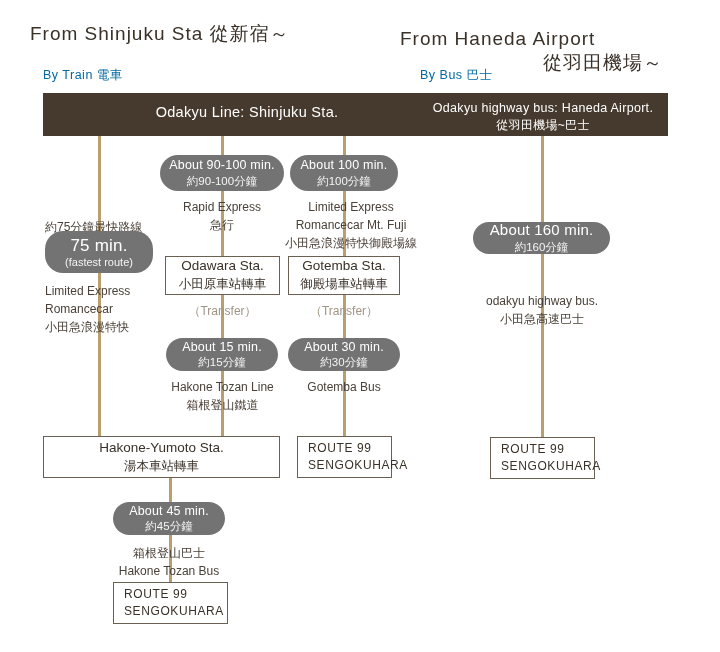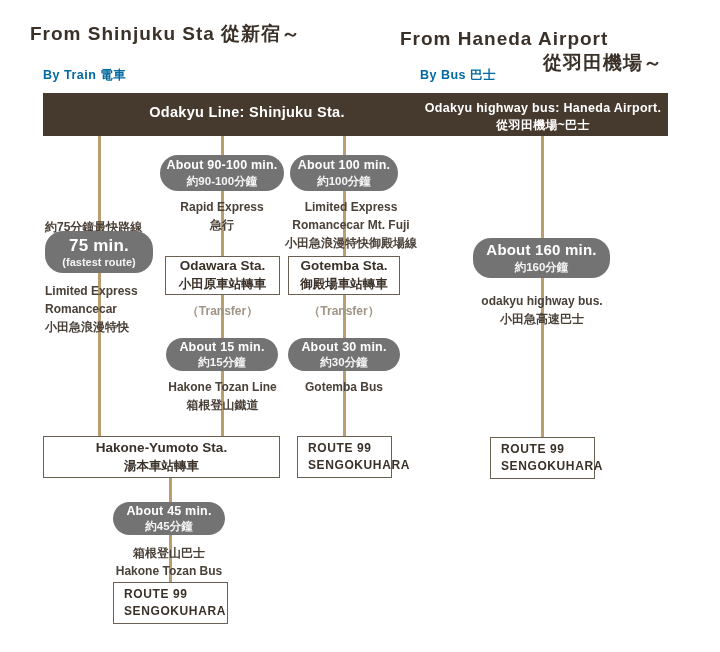--- a/index.html
+++ b/index.html
@@ -13,21 +13,21 @@
     font-family: "Liberation Sans", sans-serif;
     color: #3c3228;
     position: relative;
     overflow: hidden;
   }
   .canvas {
     position: relative;
     width: 720px;
     height: 652px;
   }
-  .abs { position: absolute; font-weight: bold; }
+  .abs { position: absolute; }
 
   
   .head-main {
     font-size: 19px;
     letter-spacing: 1px;
     color: #3a3128;
     white-space: nowrap;
   }
   .head-sub {
     font-size: 19px;
@@ -217,21 +217,21 @@
   <div class="abs obox left" style="left:297px; top:436px; width:95px; height:42px;">
     <div class="b1">ROUTE 99</div>
     <div class="b2">SENGOKUHARA</div>
   </div>
 
   <div class="abs obox left" style="left:490px; top:437px; width:105px; height:42px;">
     <div class="b1">ROUTE 99</div>
     <div class="b2">SENGOKUHARA</div>
   </div>
 
-  <div class="abs pill big" style="left:473px; top:238px; width:137px; height:40px;">
+  <div class="abs pill big" style="left:473px; top:222px; width:137px; height:32px;">
     <div class="p1">About 160 min.</div>
     <div class="p2">約160分鐘</div>
   </div>
   <div class="abs cap center" style="left:468px; top:292px; width:148px;">
     <div>odakyu highway bus.</div>
     <div>小田急高速巴士</div>
   </div>
 
 </div>
 

